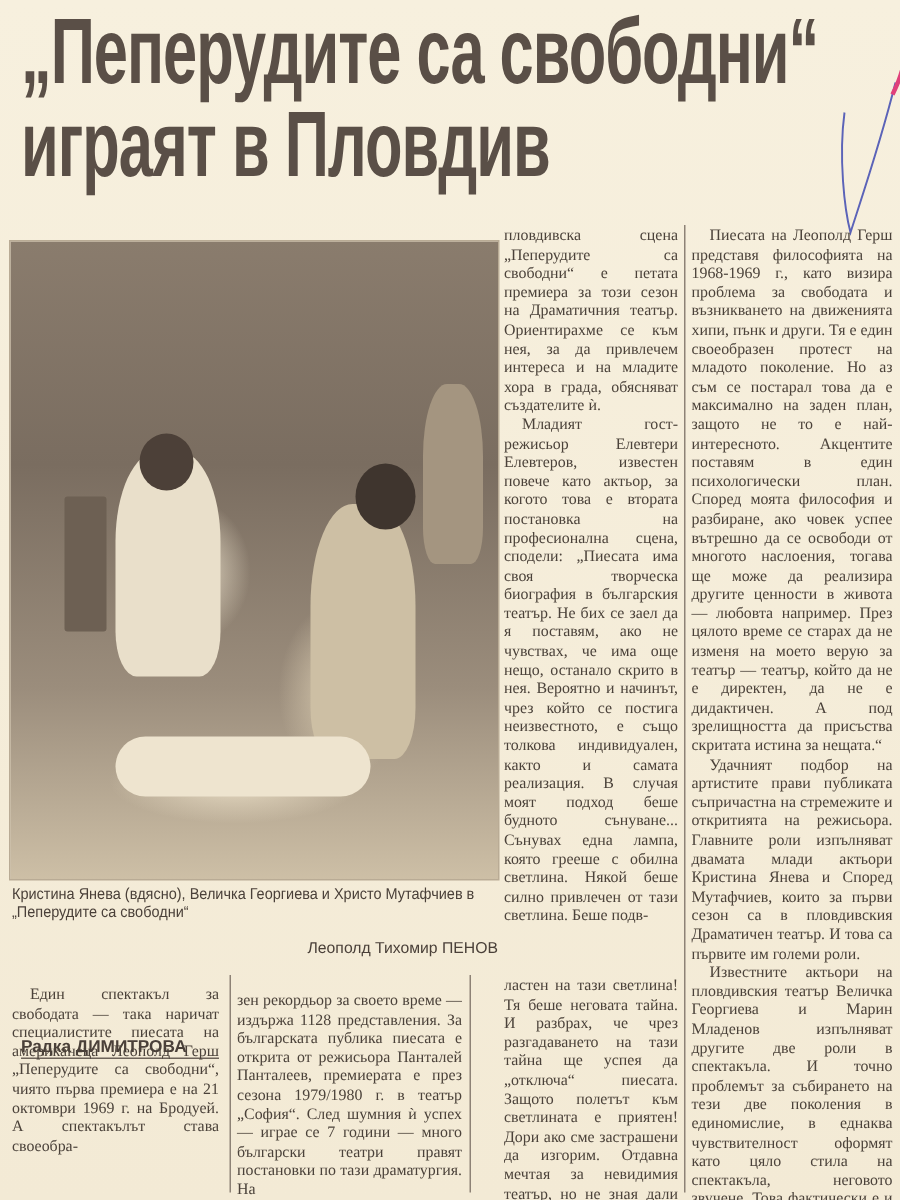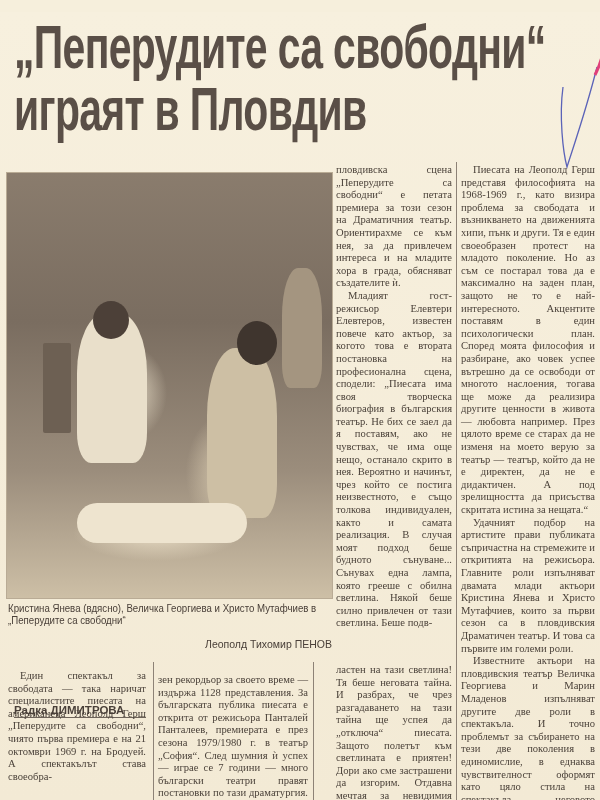--- a/index.html
+++ b/index.html
@@ -3,21 +3,21 @@
   <meta charset="utf-8">
   <style>
     html, body { margin: 0; padding: 0; }
     body {
       width: 600px; height: 800px; overflow: hidden;
       background: #f6efdc;
       position: relative;
       font-family: "Liberation Serif", "DejaVu Serif", serif;
       color: #4b423a;
     }
-    .page { position: absolute; inset: 0; background: linear-gradient(180deg,#f7f0de 0%,#f3ead5 100%); margin-top: 12px; }
+    .page { position: absolute; inset: 0; background: linear-gradient(180deg,#f7f0de 0%,#f3ead5 100%); }
     .headline {
       position: absolute; left: 14px; top: 4px; width: 560px;
       font-family: "Liberation Sans", "DejaVu Sans", sans-serif;
       font-weight: bold; color: #5a4f47;
       font-size: 62px; line-height: 62px;
       letter-spacing: -1px;
       transform: scaleX(0.66); transform-origin: left top;
       white-space: nowrap;
     }
     .headline .l1 { display:block; width: 840px; }
@@ -107,17 +107,17 @@
   </div>
 
   <div class="col" style="left:318px;top:652px;width:134px;">
     <p style="text-indent:0;padding-left:18px;">ластен на тази светлина! Тя беше неговата тайна. И разбрах, че чрез разгадаването на тази тайна ще успея да „отключа“ пиесата. Защото полетът към светлината е приятен! Дори ако сме застрашени да изгорим. Отдавна мечтая за невидимия театър, но не зная дали това е невидимият театър или е театърът на невидимата истина...</p>
   </div>
 
   <div class="col-divider" style="left:456px;top:150px;height:645px;"></div>
 
   <div class="col" style="left:461px;top:152px;width:134px;">
     <p>Пиесата на Леополд Герш представя философията на 1968-1969 г., като визира проблема за свободата и възникването на движенията хипи, пънк и други. Тя е един своеобразен протест на младото поколение. Но аз съм се постарал това да е максимално на заден план, защото не то е най-интересното. Акцентите поставям в един психологически план. Според моята философия и разбиране, ако човек успее вътрешно да се освободи от многото наслоения, тогава ще може да реализира другите ценности в живота — любовта например. През цялото време се старах да не изменя на моето верую за театър — театър, който да не е директен, да не е дидактичен. А под зрелищността да присъства скритата истина за нещата.“</p>
-    <p>Удачният подбор на артистите прави публиката съпричастна на стремежите и откритията на режисьора. Главните роли изпълняват двамата млади актьори Кристина Янева и Христо Мутафчиев, които за първи сезон са в пловдивския Драматичен театър. И това са първите им големи роли.</p>
+    <p>Удачният подбор на артистите прави публиката съпричастна на стремежите и откритията на режисьора. Главните роли изпълняват двамата млади актьори Кристина Янева и Според Мутафчиев, които за първи сезон са в пловдивския Драматичен театър. И това са първите им големи роли.</p>
     <p>Известните актьори на пловдивския театър Величка Георгиева и Марин Младенов изпълняват другите две роли в спектакъла. И точно проблемът за събирането на тези две поколения в единомислие, в еднаква чувствителност оформят като цяло стила на спектакъла, неговото звучене. Това фактически е и неговото предизвикателство.</p>
   </div>
 
 </div>
 
 </body></html>

